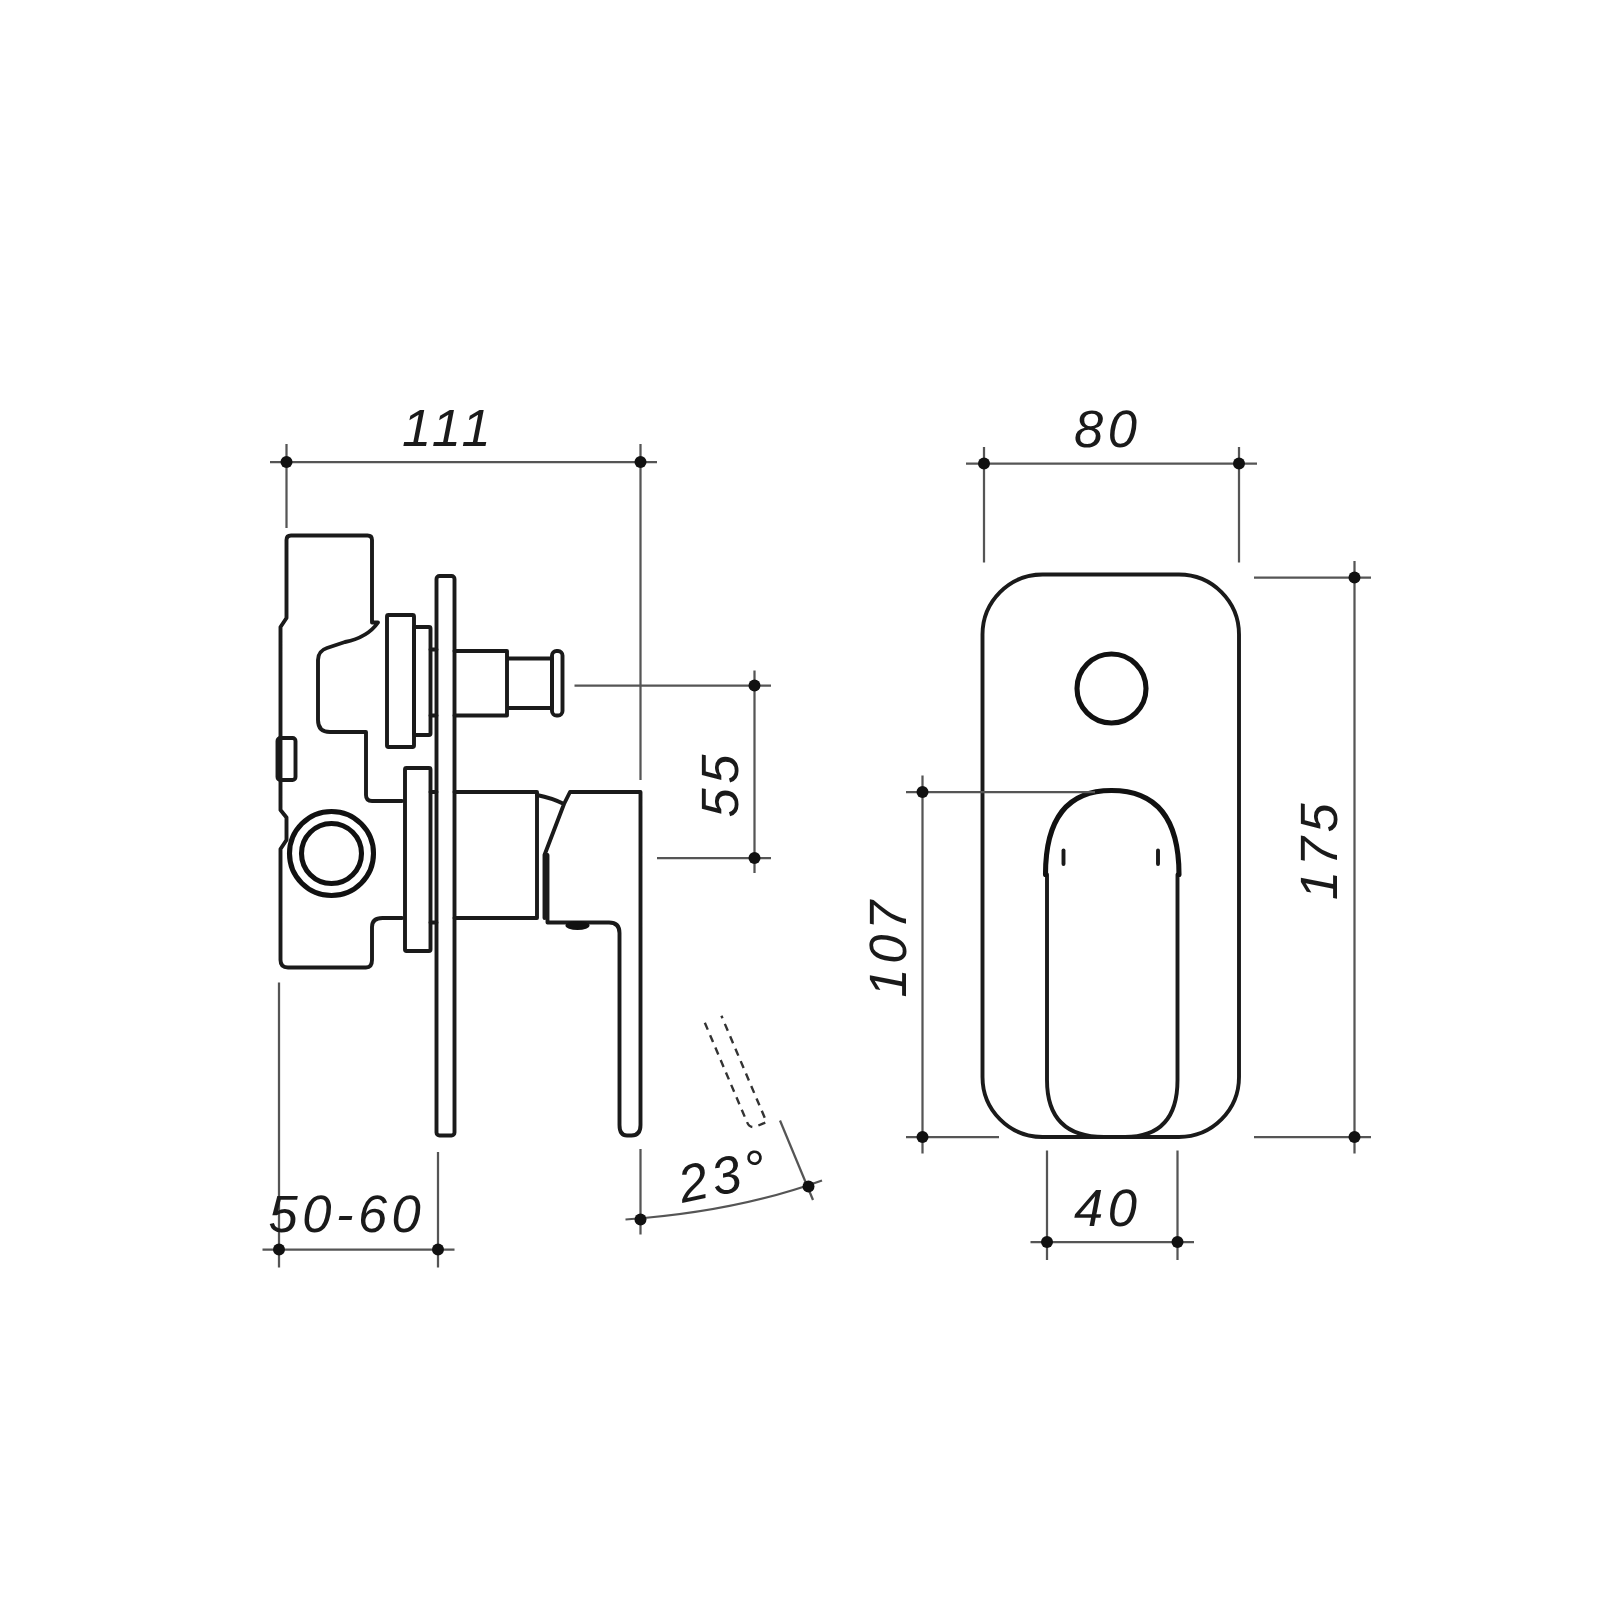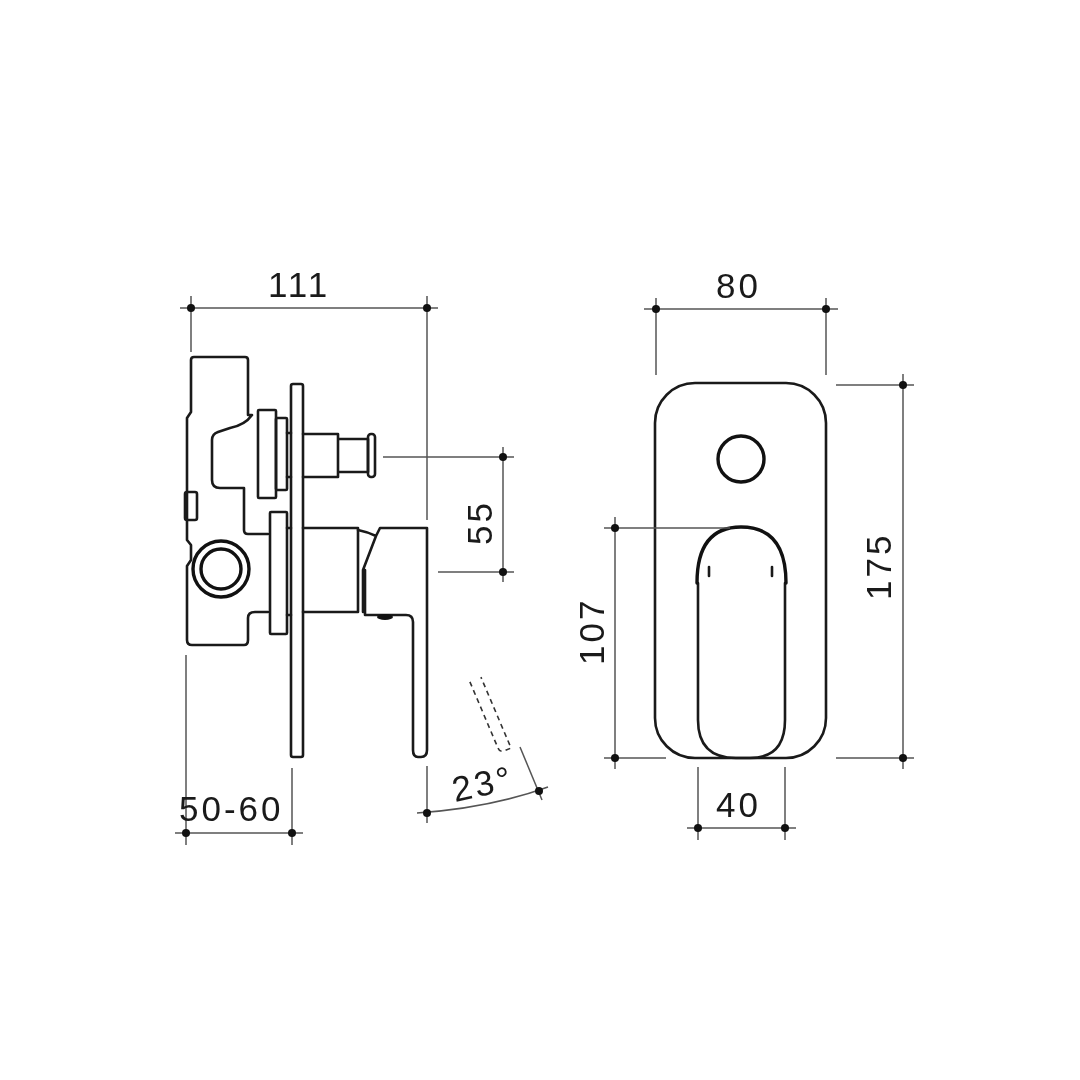--- a/index.html
+++ b/index.html
@@ -1,17 +1,17 @@
 <!DOCTYPE html>
 <html><head>
   <meta charset="utf-8">
   <style>
     html, body { margin: 0; padding: 0; background: #ffffff; }
     body { width: 1080px; height: 1080px; overflow: hidden; }
-    .canvas { position: relative; width: 1080px; height: 1080px; }
+    .canvas { position: relative; width: 1080px; height: 1080px; font-style: italic; }
     svg { position: absolute; left: 0; top: 0; }
     .dim-text {
       font-family: "Liberation Sans", "DejaVu Sans", sans-serif;
       font-size: 35px;
       fill: #1a1a1a;
       letter-spacing: 3px;
     }
     .outline { fill: none; stroke: #1a1a1a; stroke-width: 2.6; stroke-linejoin: round; stroke-linecap: round; }
     .outline-thick { fill: none; stroke: #111; stroke-width: 3.4; stroke-linejoin: round; stroke-linecap: round; }
     .dimline { fill: none; stroke: #555; stroke-width: 1.5; }

